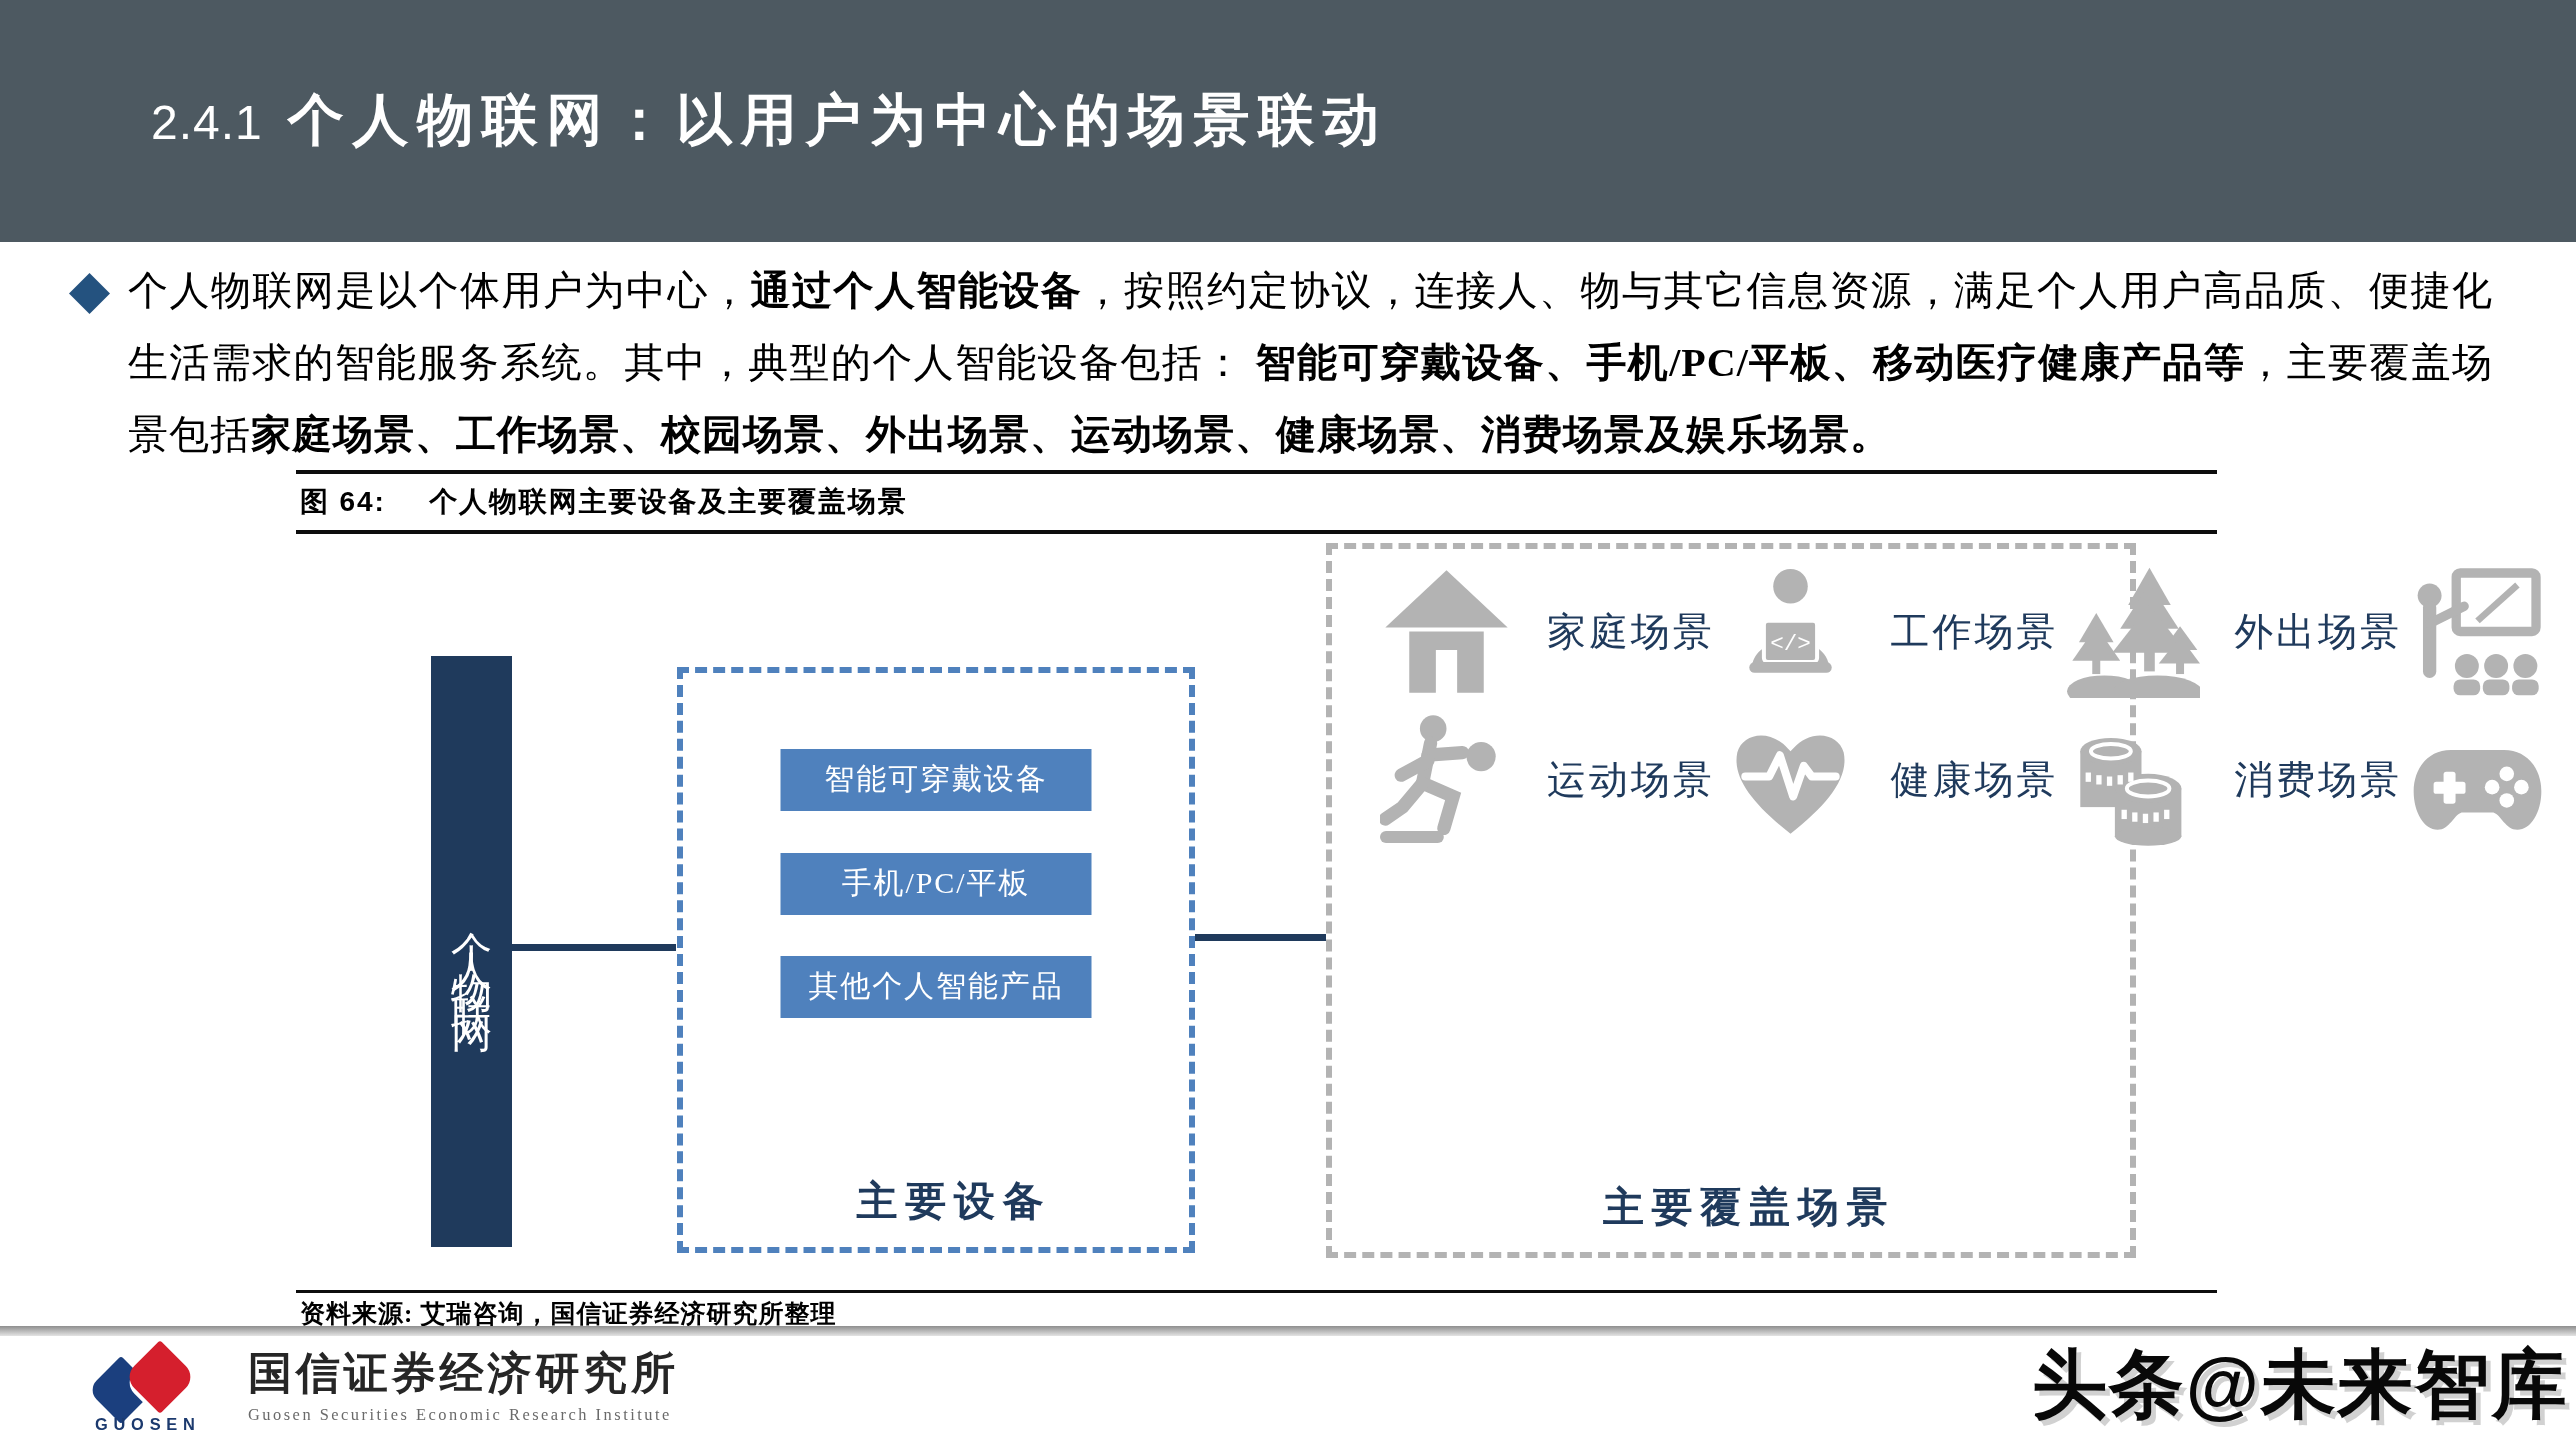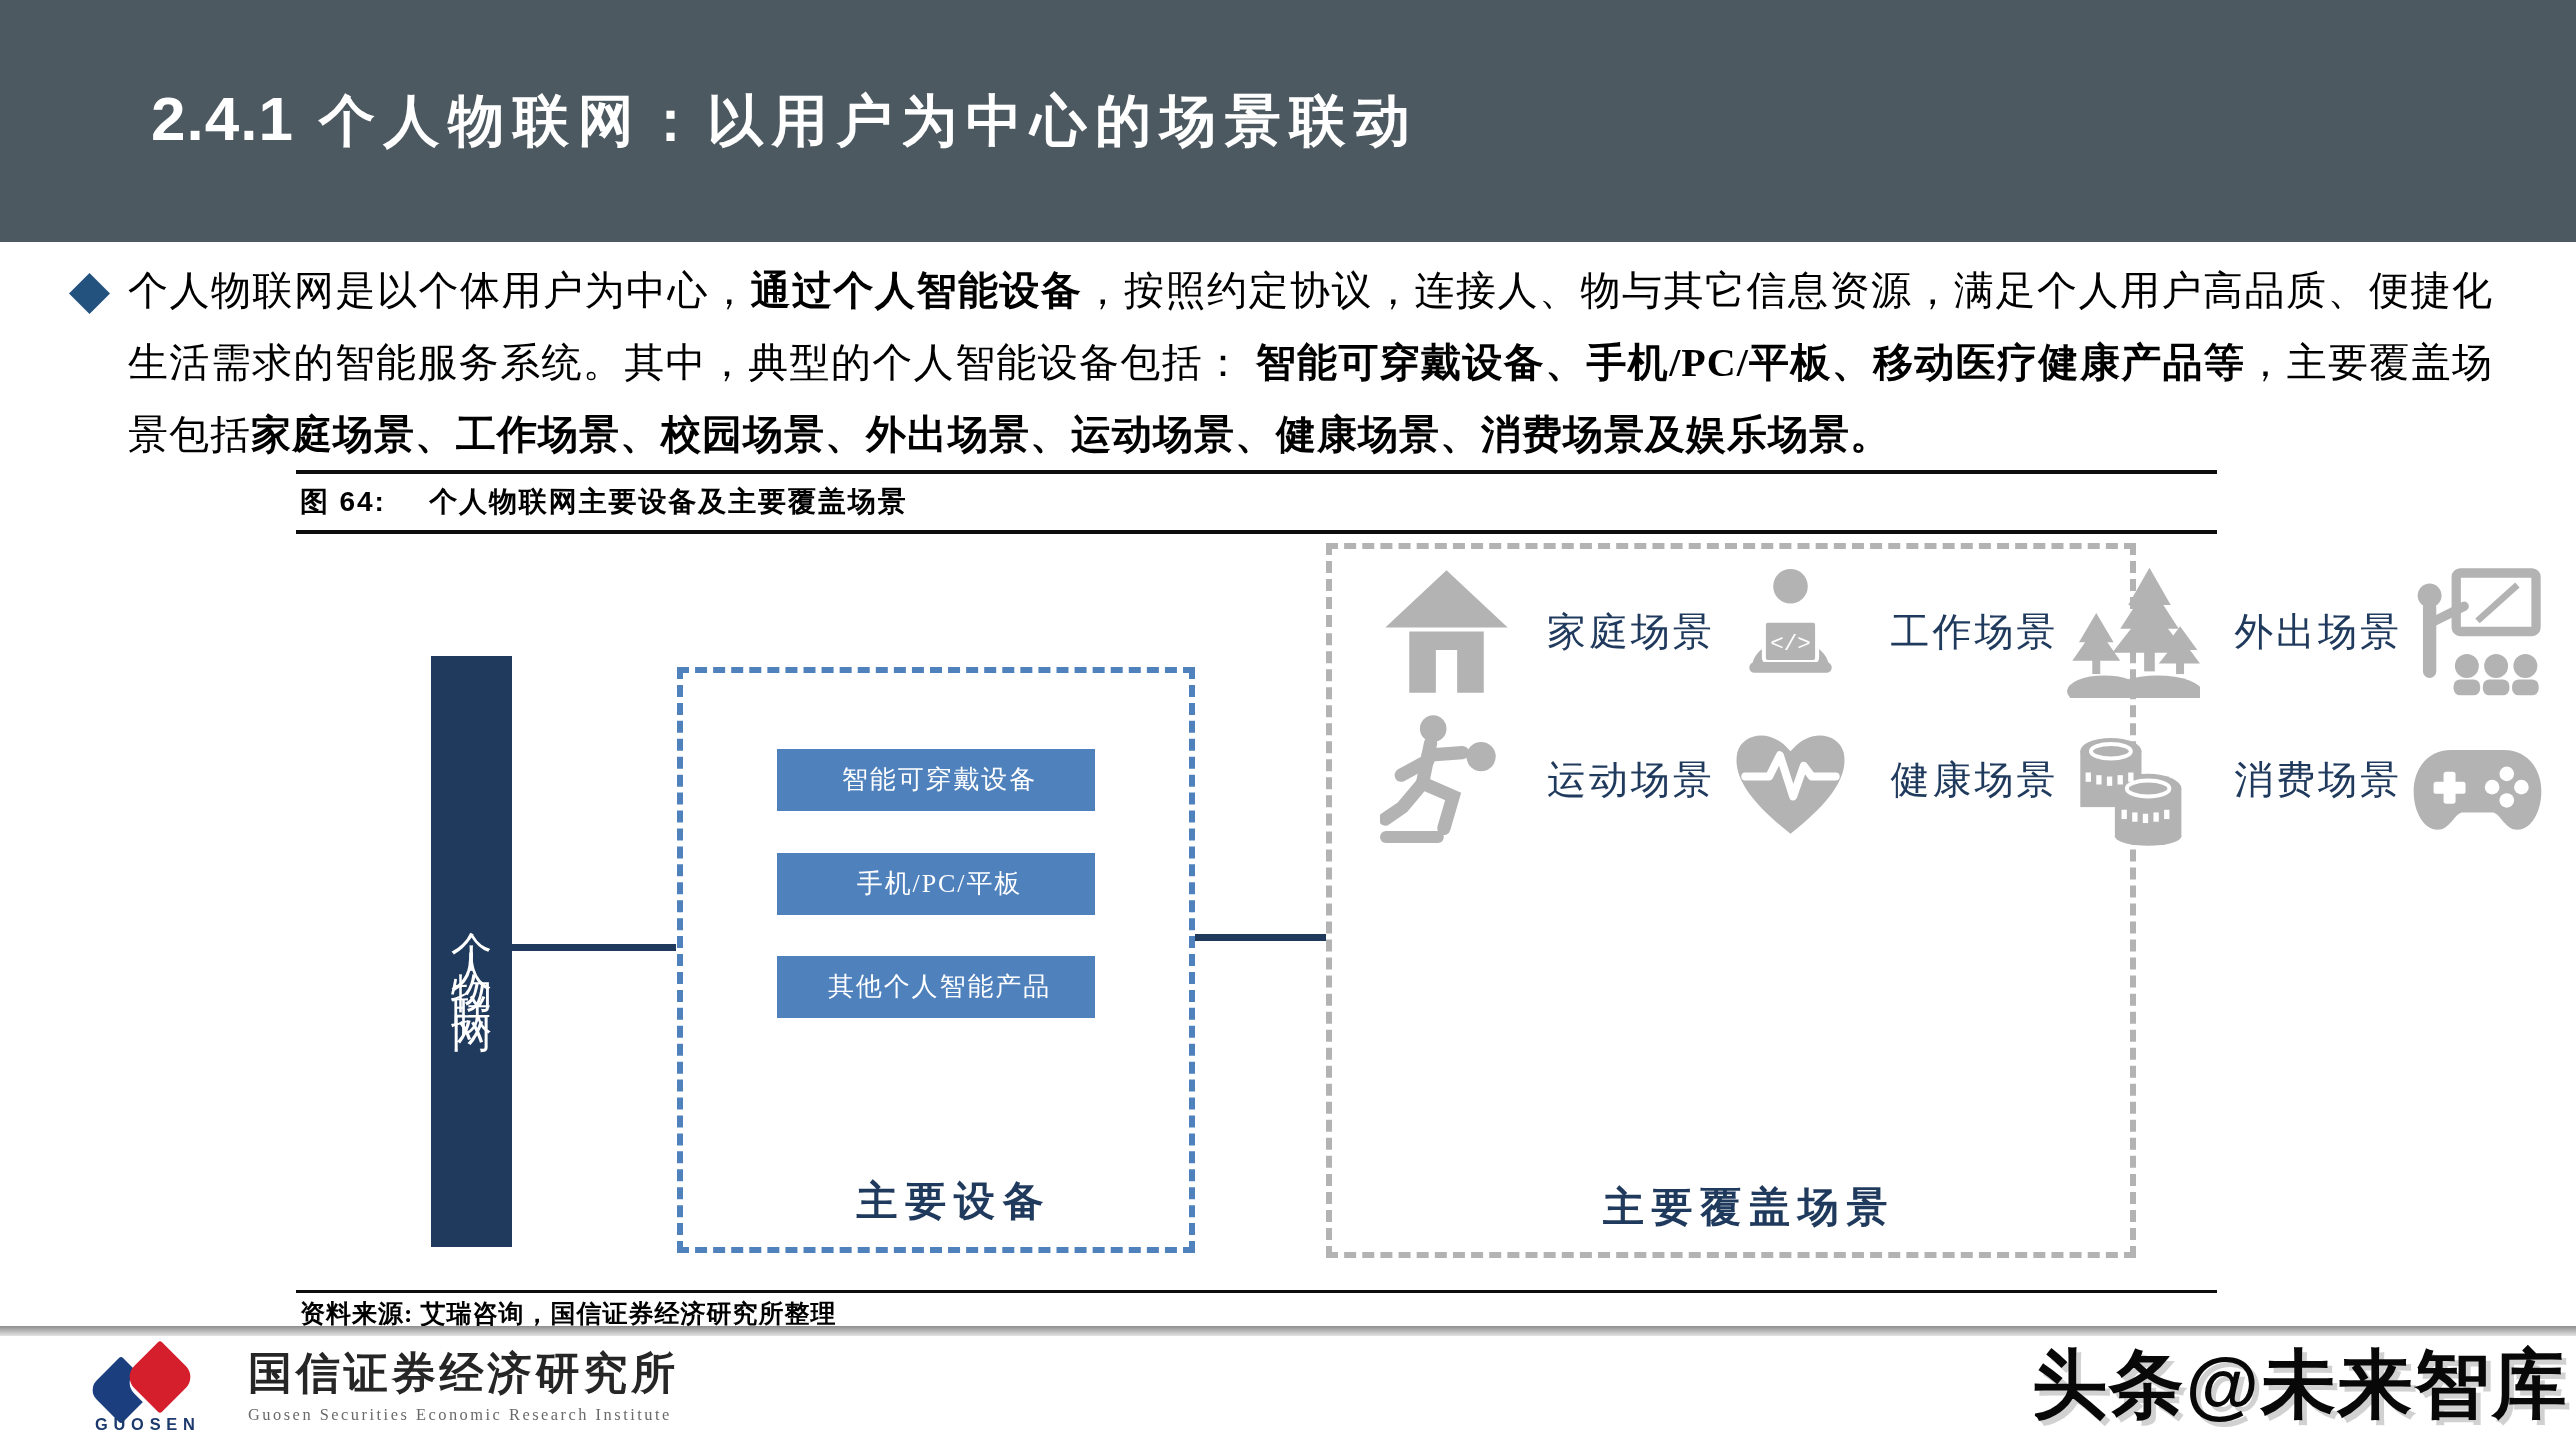--- a/index.html
+++ b/index.html
@@ -2,21 +2,21 @@
 <html><head>
 <meta charset="utf-8">
 <style>
   html,body{margin:0;padding:0;background:#ffffff;}
   .slide{position:relative;width:2576px;height:1449px;background:#ffffff;overflow:hidden;
          font-family:"Liberation Serif", serif;color:#000;}
 
   
   .header{position:absolute;left:0;top:0;width:100%;height:242px;background:#4d5961;}
   .page-title{position:absolute;left:151px;top:83px;white-space:nowrap;color:#fff;}
-  .title-num{font-family:"Liberation Sans",sans-serif;font-weight:bold;font-size:62px;letter-spacing:1px;}
+  .title-num{font-family:"Liberation Sans",sans-serif;font-weight:normal;font-size:48px;letter-spacing:1px;}
   .title-cn{font-family:"Liberation Serif",serif;font-weight:bold;font-size:56px;letter-spacing:8.7px;margin-left:25px;}
 
   
   .bullet-diamond{position:absolute;left:75px;top:279px;width:29px;height:29px;background:#24527f;transform:rotate(45deg);}
   .intro{position:absolute;left:128px;top:255px;width:2365px;font-size:40px;line-height:72px;text-align:justify;letter-spacing:1px;}
   .intro .b{font-weight:bold;}
 
   
   .figure{position:absolute;left:296px;top:470px;width:1921px;}
   .hrule{height:3.9px;background:#0d0d0d;}
@@ -30,21 +30,21 @@
   .root-box{position:absolute;left:135px;top:122px;width:81px;height:591px;background:#1f3a5c;
             display:flex;align-items:center;justify-content:center;}
   .root-label{color:#fff;font-size:41px;writing-mode:vertical-rl;text-orientation:upright;letter-spacing:21px;line-height:81px;}
   .connector{position:absolute;height:7.7px;background:#1f3a5c;}
   .conn-left{left:216px;top:410px;width:164px;}
   .conn-right{left:899px;top:400px;width:131px;}
 
   .devices-box{position:absolute;left:381px;top:133px;width:518px;height:586px;box-sizing:border-box;
                border:6.8px dashed #4f81bd;}
   .device-btn{position:absolute;left:50%;transform:translateX(-50%);width:311px;height:62px;background:#4f81bd;
-              color:#fff;display:flex;align-items:center;justify-content:center;font-size:26px;letter-spacing:1.9px;padding-left:7px;}
+              color:#fff;display:flex;align-items:center;justify-content:center;font-size:30px;letter-spacing:1.9px;}
   .device-btn:nth-of-type(1){top:76px;}
   .device-btn:nth-of-type(2){top:180px;}
   .device-btn:nth-of-type(3){top:283px;}
   .device-btn:nth-of-type(4){top:386px;}
   .group-title{position:absolute;left:0;right:0;bottom:17.4px;text-align:center;color:#1f3a5c;
                font-weight:bold;font-size:41px;letter-spacing:7.7px;padding-left:36px;}
 
   .scenes-box{position:absolute;left:1030px;top:9.7px;width:810px;height:715px;box-sizing:border-box;
               border:6.8px dashed #b3b3b3;}
   .scenes-grid{position:absolute;left:39px;right:19.3px;top:7.7px;bottom:100px;

